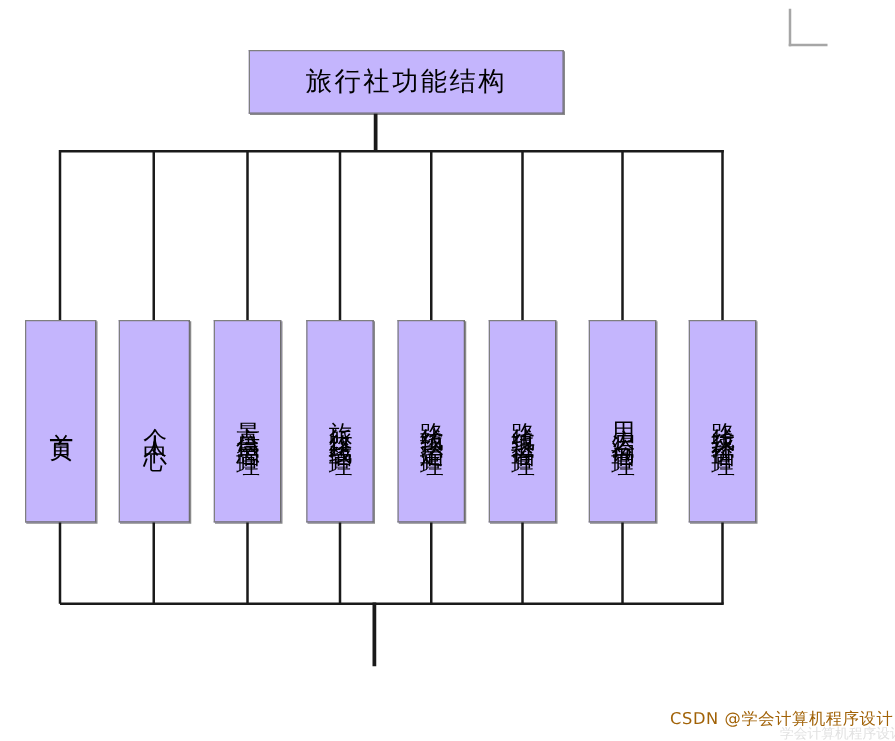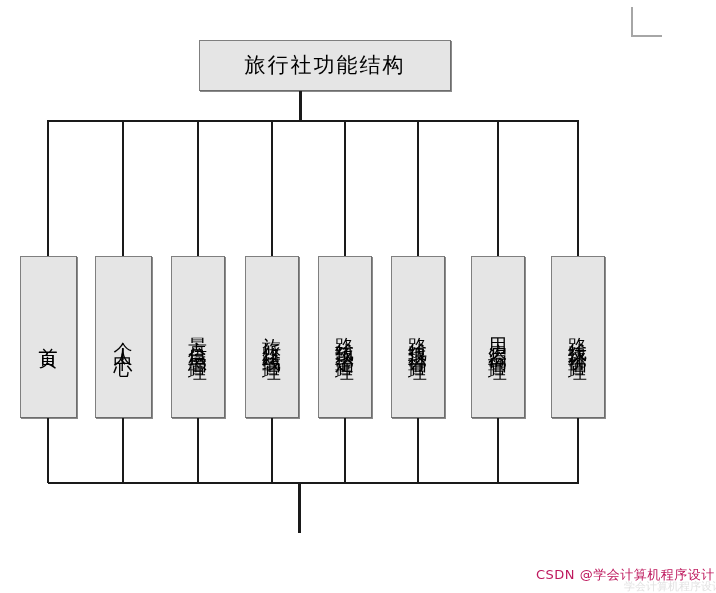--- a/index.html
+++ b/index.html
@@ -31,21 +31,21 @@
     width: 29px;
     height: 28px;
     border-left: 2px solid #a6a6a6;
     border-bottom: 2px solid #a6a6a6;
   }
 
   
   .node {
     position: absolute;
     box-sizing: border-box;
-    background: #e5e5e5;
+    background: #c4b5fd;
     border: 1px solid #7f7f7f;
     border-right-color: #6d6d6d;
     border-bottom-color: #6d6d6d;
     box-shadow: 1px 1px 0 0 #8a8a8a;
     display: flex;
     align-items: center;
     justify-content: center;
     line-height: 1.1;
   }
 
@@ -79,21 +79,21 @@
     height: 2px;
     background: #1a1a1a;
   }
 
   
   .watermark {
     position: absolute;
     left: 536px;
     top: 566px;
     font-size: 13px;
-    color: #be185d;
+    color: #a16207;
     white-space: nowrap;
     letter-spacing: 0.5px;
   }
   .watermark-sub {
     position: absolute;
     left: 624px;
     top: 579px;
     font-size: 11px;
     color: #e2e2e2;
     white-space: nowrap;

